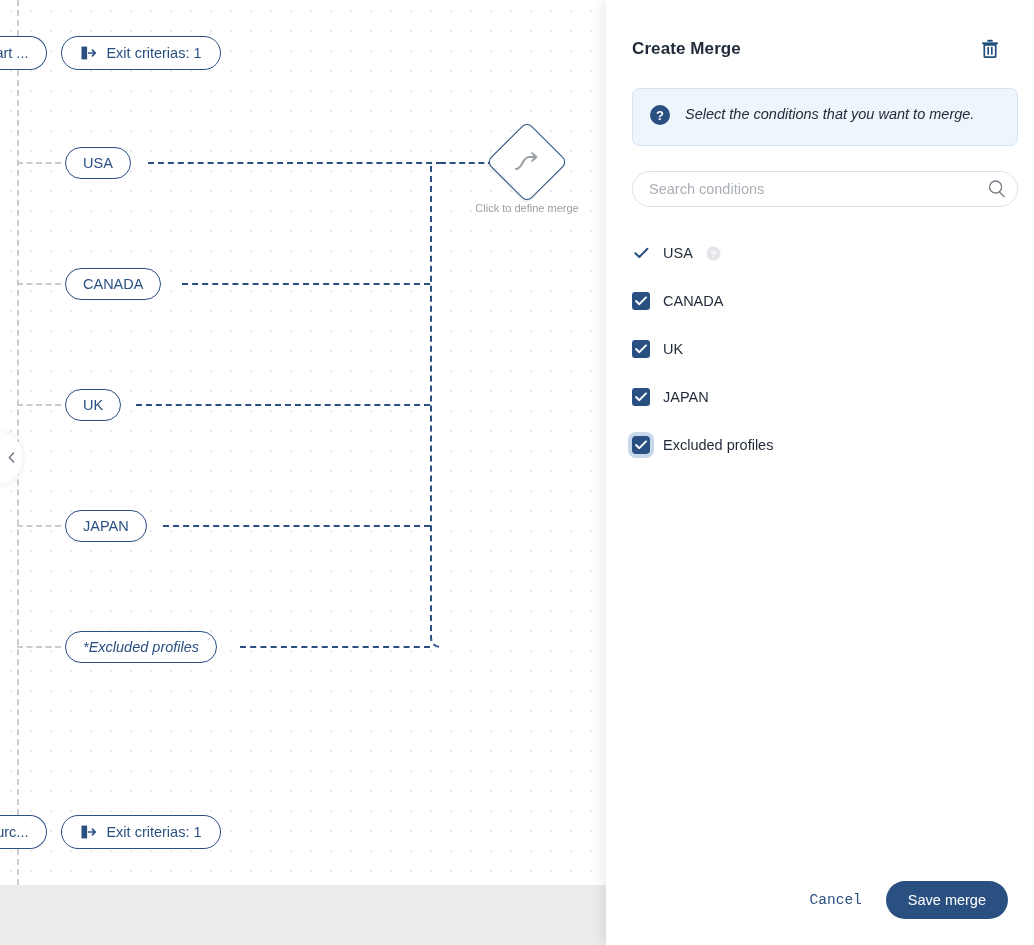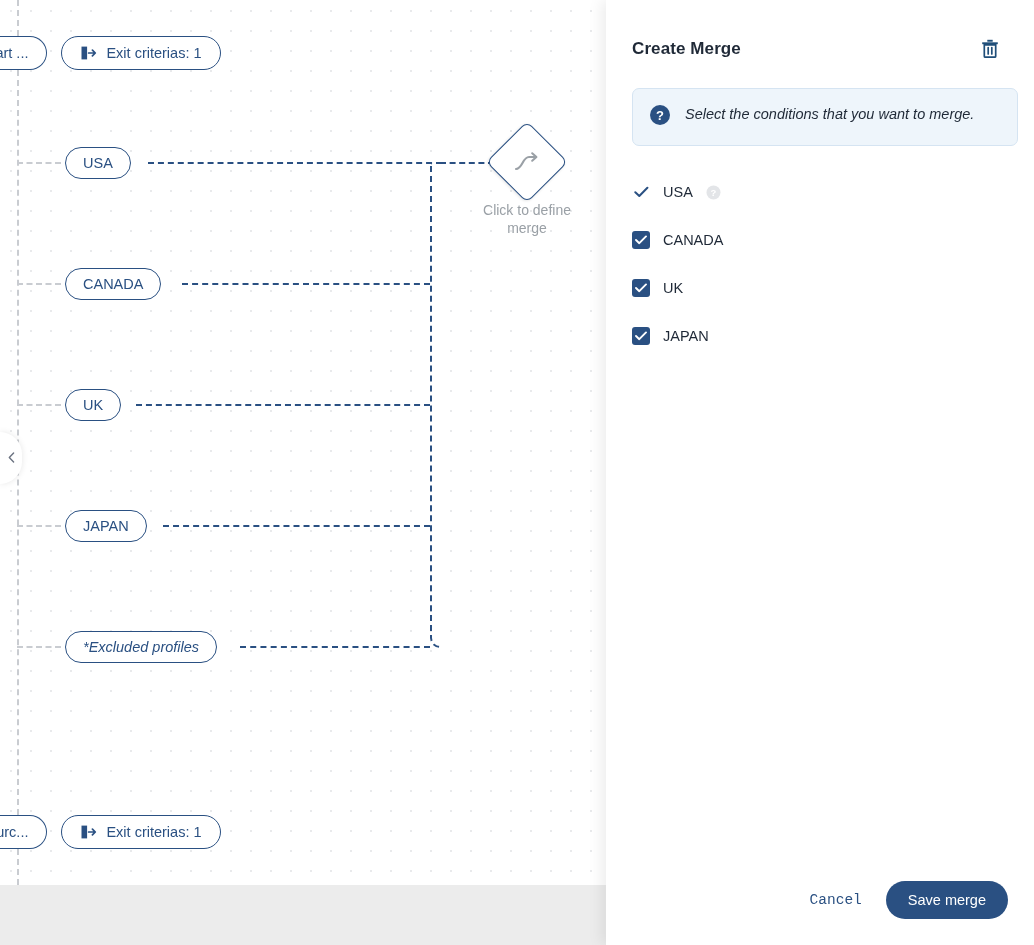--- a/index.html
+++ b/index.html
@@ -105,21 +105,21 @@
     background: #ffffff;
     border: 1.8px solid #2a5082;
     border-radius: 7px;
     transform: rotate(45deg);
     display: flex; align-items: center; justify-content: center;
     box-shadow: 0 1px 3px rgba(0,0,0,0.12);
   }
   .diamond > .d-icon { transform: rotate(-45deg); display: flex; }
   .merge-caption {
     margin-top: 10px;
-    font-size: 14px;
+    font-size: 11px;
     color: #9aa0a6;
     line-height: 1.3;
     width: 110px;
     margin-left: auto; margin-right: auto;
   }
 
   
   .panel {
     position: absolute; left: 606px; top: 0;
     width: 428px; height: 945px;
@@ -321,20 +321,29 @@
     <div class="info-banner">
       <span style="flex:none;">
         <svg width="22" height="22" viewBox="0 0 22 22" aria-hidden="true">
           <circle cx="11" cy="11" r="10" fill="#2a5082"></circle>
           <text x="11" y="15.6" text-anchor="middle" font-family="Liberation Sans, sans-serif" font-size="13" font-weight="bold" fill="#ffffff">?</text>
         </svg>
       </span>
       <div class="info-text">Select the conditions that you want to merge.</div>
     </div>
 
+    <div class="search-wrap">
+      <input class="search-input" type="text" placeholder="Search conditions" style="">
+      <span class="search-icon-btn">
+        <svg width="19" height="19" viewBox="0 0 19 19" fill="none" aria-hidden="true">
+          <circle cx="8.6" cy="8" r="6" stroke="#7a8089" stroke-width="1.4"></circle>
+          <path d="M12.2 12.8 17 17.6" stroke="#7a8089" stroke-width="1.4" stroke-linecap="round"></path>
+        </svg>
+      </span>
+    </div>
 
     <div class="cond-list">
 
       <div class="cond-row">
         <span class="check-bare">
           <svg width="15" height="12" viewBox="0 0 15 12" fill="none" aria-hidden="true">
             <path d="M1.3 6.2 5.3 10 13.4 1.7" stroke="#2a5082" stroke-width="2" stroke-linecap="round" stroke-linejoin="round"></path>
           </svg>
         </span>
         <span class="cond-label">USA</span>
@@ -366,20 +375,28 @@
 
       <div class="cond-row">
         <span class="cbx">
           <svg width="12" height="10" viewBox="0 0 12 10" fill="none" aria-hidden="true">
             <path d="M1 5 4.3 8.2 11 1.4" stroke="#ffffff" stroke-width="1.9" stroke-linecap="round" stroke-linejoin="round"></path>
           </svg>
         </span>
         <span class="cond-label">JAPAN</span>
       </div>
 
+      <div class="cond-row">
+        <span class="cbx focused">
+          <svg width="12" height="10" viewBox="0 0 12 10" fill="none" aria-hidden="true">
+            <path d="M1 5 4.3 8.2 11 1.4" stroke="#ffffff" stroke-width="1.9" stroke-linecap="round" stroke-linejoin="round"></path>
+          </svg>
+        </span>
+        <span class="cond-label">Excluded profiles</span>
+      </div>
     </div>
 
     <div class="panel-footer">
       <button class="btn-cancel">Cancel</button>
       <button class="btn-save">Save merge</button>
     </div>
   </div>
 </div>
 
 </body></html>

